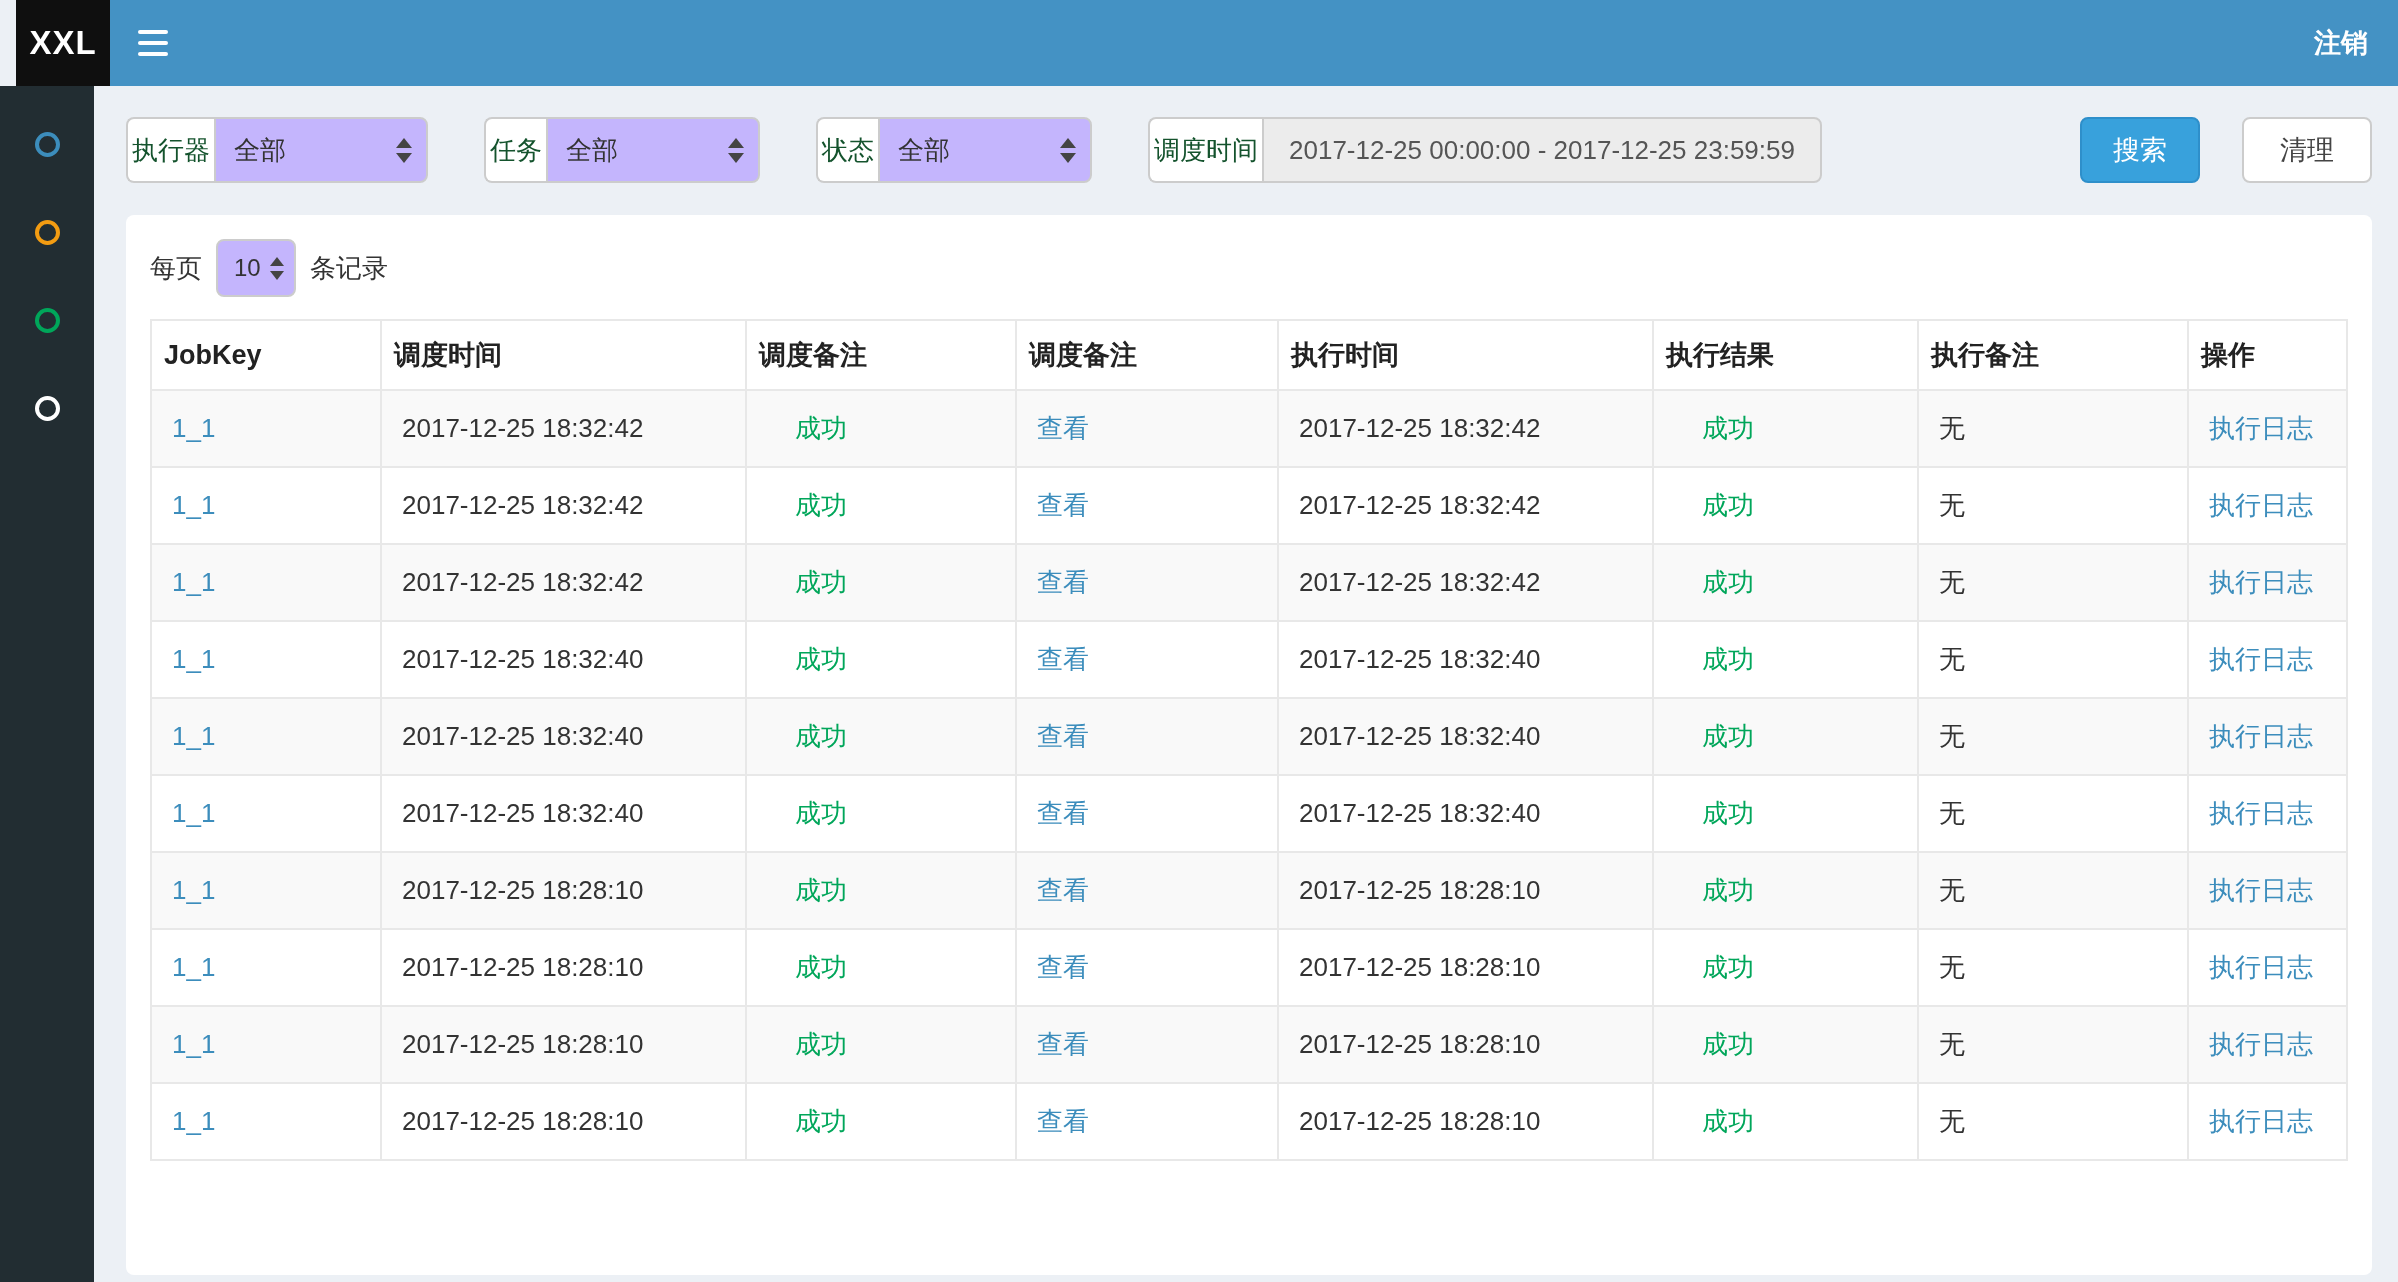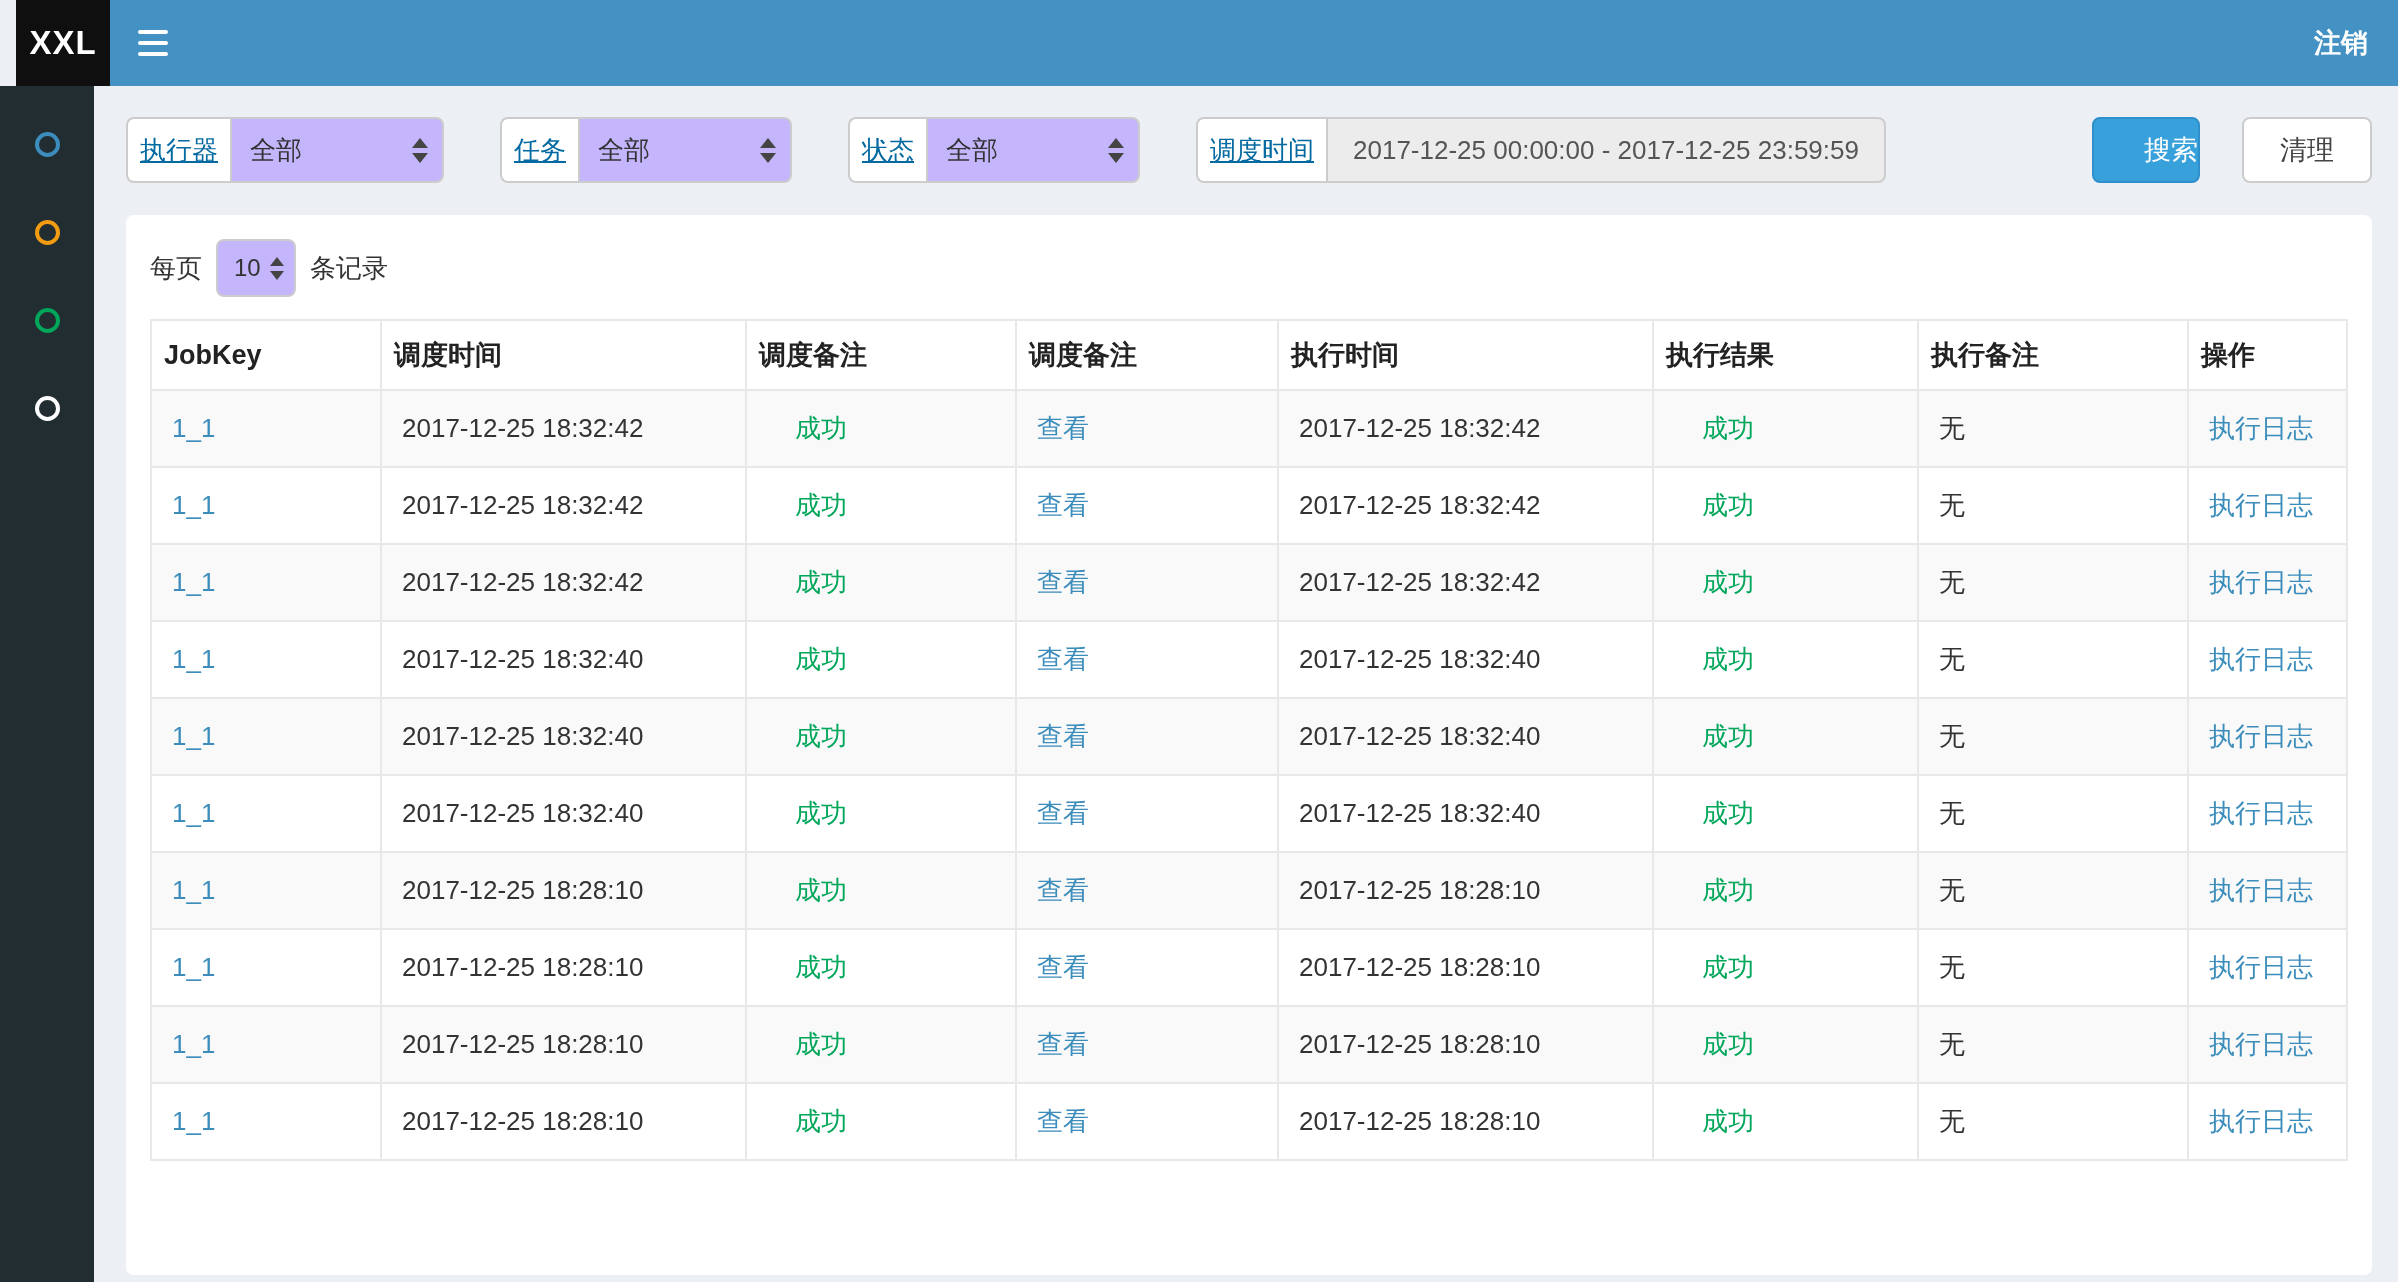--- a/index.html
+++ b/index.html
@@ -27,29 +27,29 @@
 
   
   .content { margin-left: 94px; padding: 24px 26px 0 32px; }
   .page-header { margin: 6px 0 28px; display: flex; align-items: baseline; gap: 16px; }
   .page-title { font-size: 44px; font-weight: bold; color: #222; }
   .subtitle { font-size: 27px; color: #8a8a8a; }
 
   
   .filters { display: flex; align-items: center; }
   .input-group { display: flex; height: 66px; margin-right: 56px; }
-  .addon { display: flex; align-items: center; padding: 0 12px; background: #fff; border: 2px solid #ccc; border-right: none; border-radius: 8px 0 0 8px; color: #0369a1; white-space: nowrap; text-decoration: underline; }
+  .addon { display: flex; align-items: center; padding: 0 4px; background: #fff; border: 2px solid #ccc; border-right: none; border-radius: 8px 0 0 8px; color: #14532d; white-space: nowrap; }
   .select { display: flex; align-items: center; background: #c4b5fd; border: 2px solid #ccc; border-radius: 0 8px 8px 0; width: 214px; padding: 0 14px 0 18px; cursor: pointer; color: #333; }
   .sel-text { flex: 1; }
   .spinner { display: flex; flex-direction: column; gap: 5px; }
   .spinner .up   { width: 0; height: 0; border-left: 8px solid transparent; border-right: 8px solid transparent; border-bottom: 10px solid #444; }
   .spinner .down { width: 0; height: 0; border-left: 8px solid transparent; border-right: 8px solid transparent; border-top: 10px solid #444; }
   .time-input { width: 560px; height: 66px; border: 2px solid #ccc; border-radius: 0 8px 8px 0; background: #ececec; color: #555; font-size: 26px; padding: 0 20px; font-family: inherit; text-align: center; outline: none; }
   .btn { height: 66px; font-size: 27px; border-radius: 8px; cursor: pointer; font-family: inherit; }
-  .btn-search { margin-left: auto; width: 108px; background: var(--button-blue, #38a1dc); border: 2px solid #2e8fca; color: #fff; text-align: right; }
+  .btn-search { margin-left: auto; width: 120px; background: var(--button-blue, #38a1dc); border: 2px solid #2e8fca; color: #fff; }
   .btn-clear { margin-left: 42px; width: 130px; background: #fff; border: 2px solid #ccc; color: #444; }
 
   
   .card { margin-top: 32px; background: #fff; border-radius: 8px; padding: 24px; min-height: 1060px; }
   .page-size { display: flex; align-items: center; gap: 14px; margin-bottom: 22px; }
   .select.small { width: 80px; height: 58px; border-radius: 8px; padding: 0 10px 0 16px; font-size: 24px; }
   .select.small .spinner .up   { border-left-width: 7px; border-right-width: 7px; border-bottom-width: 9px; }
   .select.small .spinner .down { border-left-width: 7px; border-right-width: 7px; border-top-width: 9px; }
 
   table { width: 100%; border-collapse: collapse; border: 2px solid #e8e8e8; }

